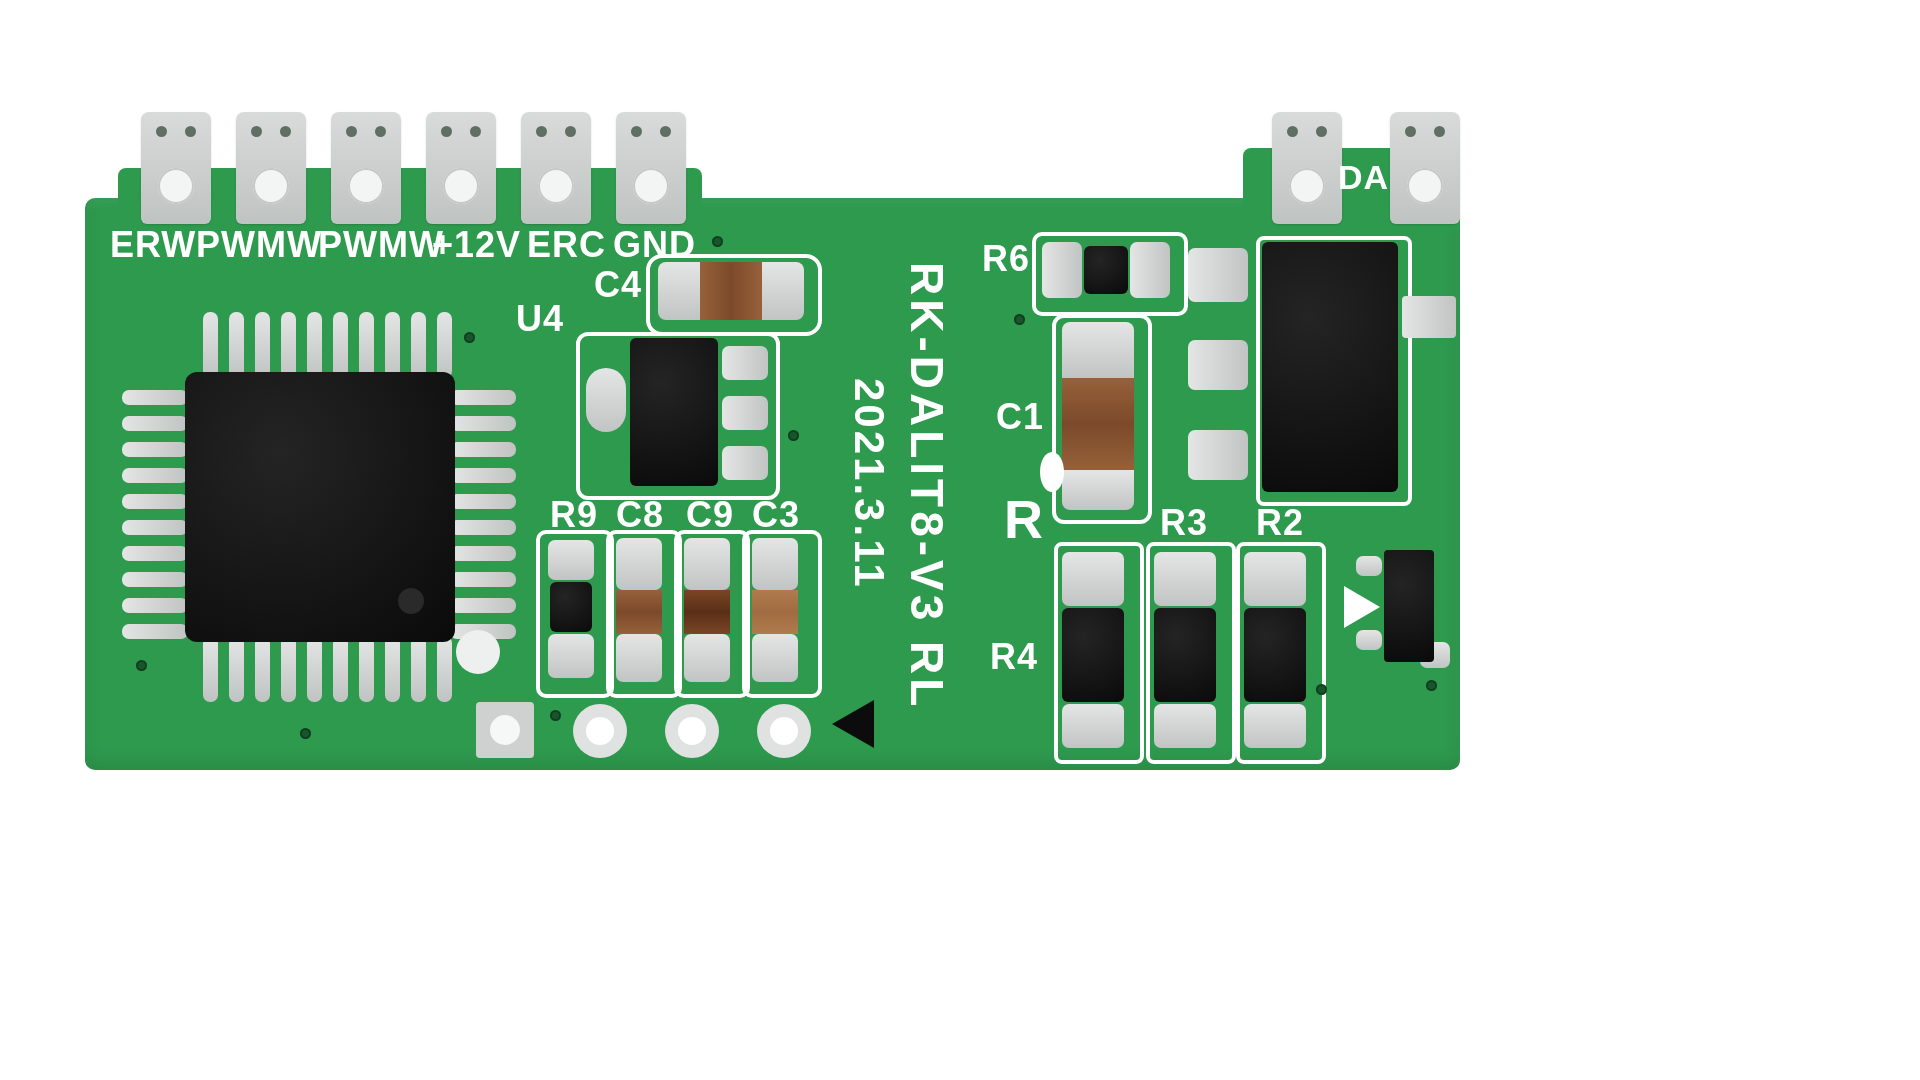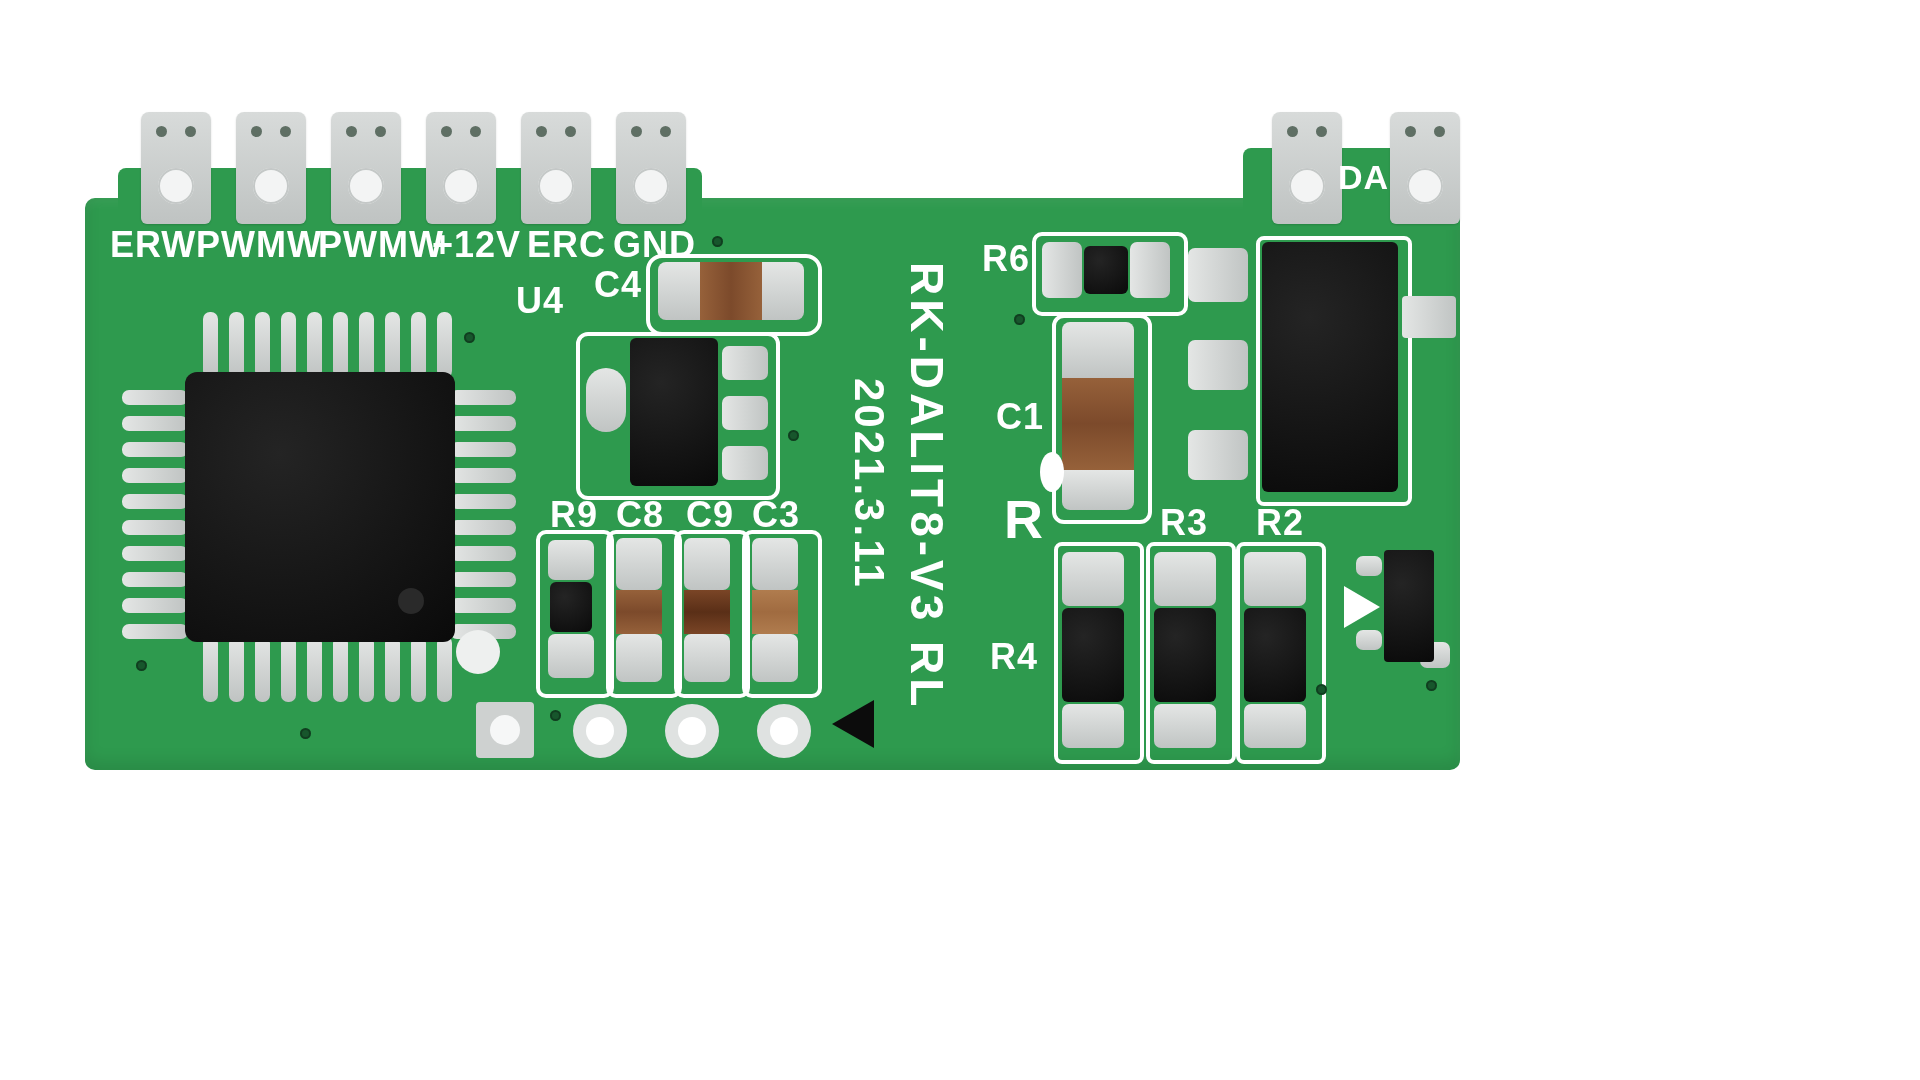--- a/index.html
+++ b/index.html
@@ -160,21 +160,21 @@
       <div class="lead h" style="left: 450px; top: 572px; width: 66px; height: 15px;"></div>
       <div class="lead h" style="left: 122px; top: 598px; width: 66px; height: 15px;"></div>
       <div class="lead h" style="left: 450px; top: 598px; width: 66px; height: 15px;"></div>
       <div class="lead h" style="left: 122px; top: 624px; width: 66px; height: 15px;"></div>
       <div class="lead h" style="left: 450px; top: 624px; width: 66px; height: 15px;"></div>
     </div>
   <div class="blackbody" style="left:185px; top:372px; width:270px; height:270px; border-radius:12px"></div>
   <div class="dot-dark" style="left:398px; top:588px; width:26px; height:26px"></div>
   <div class="circlepad" style="left:456px; top:630px; width:44px; height:44px"></div>
 
-  <span class="label" style="left:516px; top:280px">U4</span>
+  <span class="label" style="left:516px; top:298px">U4</span>
   <div class="silk-box" style="left:576px; top:332px; width:196px; height:160px; border-radius:12px"></div>
   <div class="pad" style="left:586px; top:368px; width:40px; height:64px; border-radius:20px"></div>
   <div class="blackbody" style="left:630px; top:338px; width:88px; height:148px"></div>
   <div class="pad h" style="left:722px; top:346px; width:46px; height:34px"></div>
   <div class="pad h" style="left:722px; top:396px; width:46px; height:34px"></div>
   <div class="pad h" style="left:722px; top:446px; width:46px; height:34px"></div>
 
   <span class="label" style="left:594px; top:264px">C4</span>
   <div class="silk-box" style="left:646px; top:254px; width:168px; height:74px; border-radius:16px"></div>
   <div class="pad" style="left:658px; top:262px; width:42px; height:58px; border-radius:8px 0 0 8px"></div>

